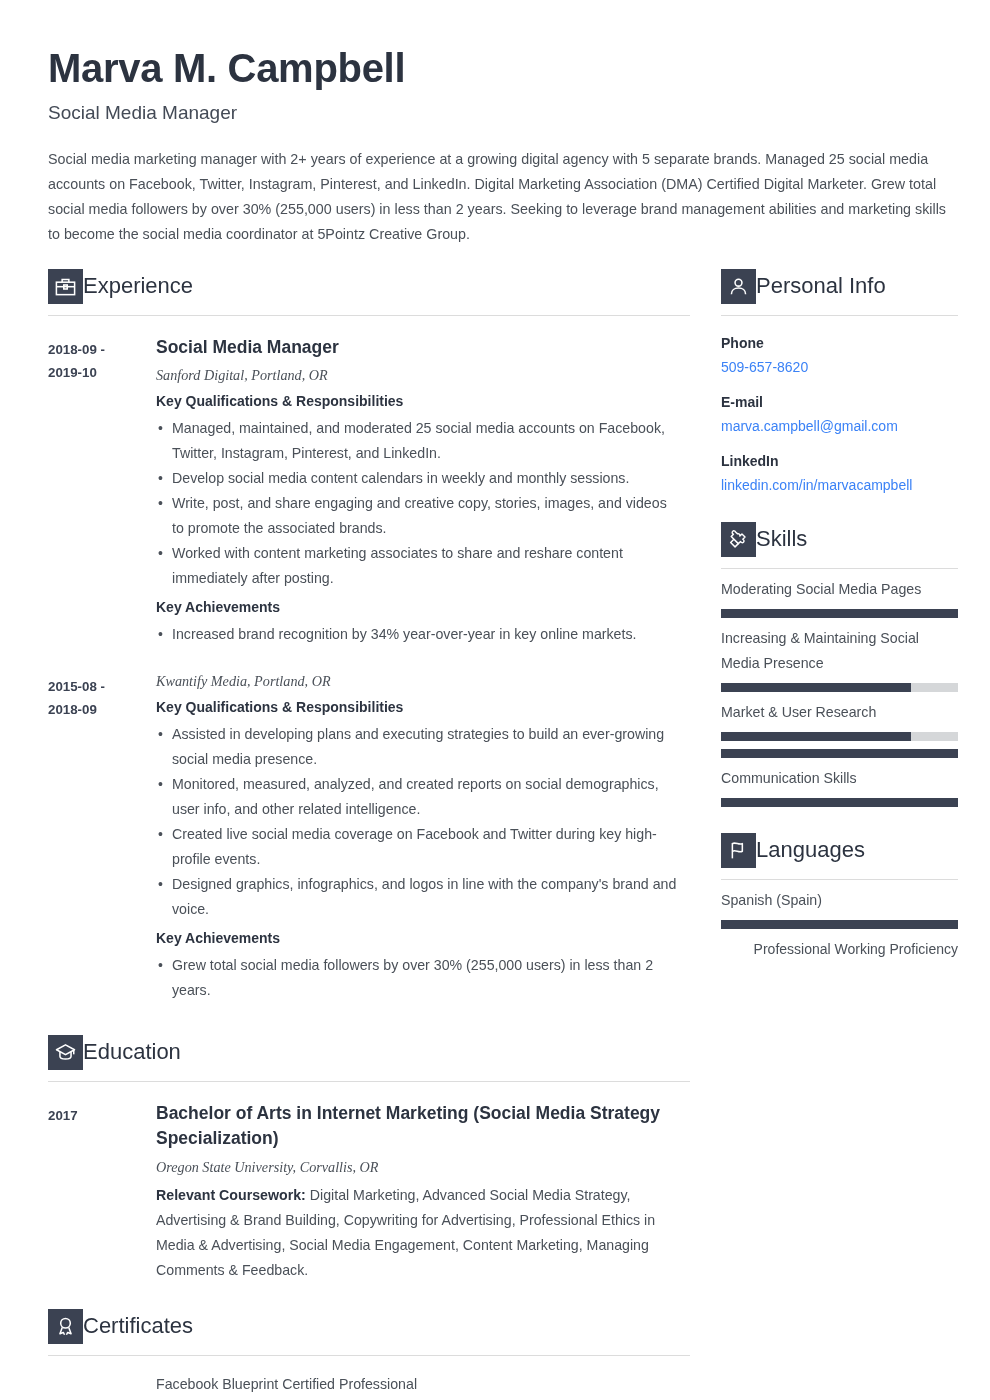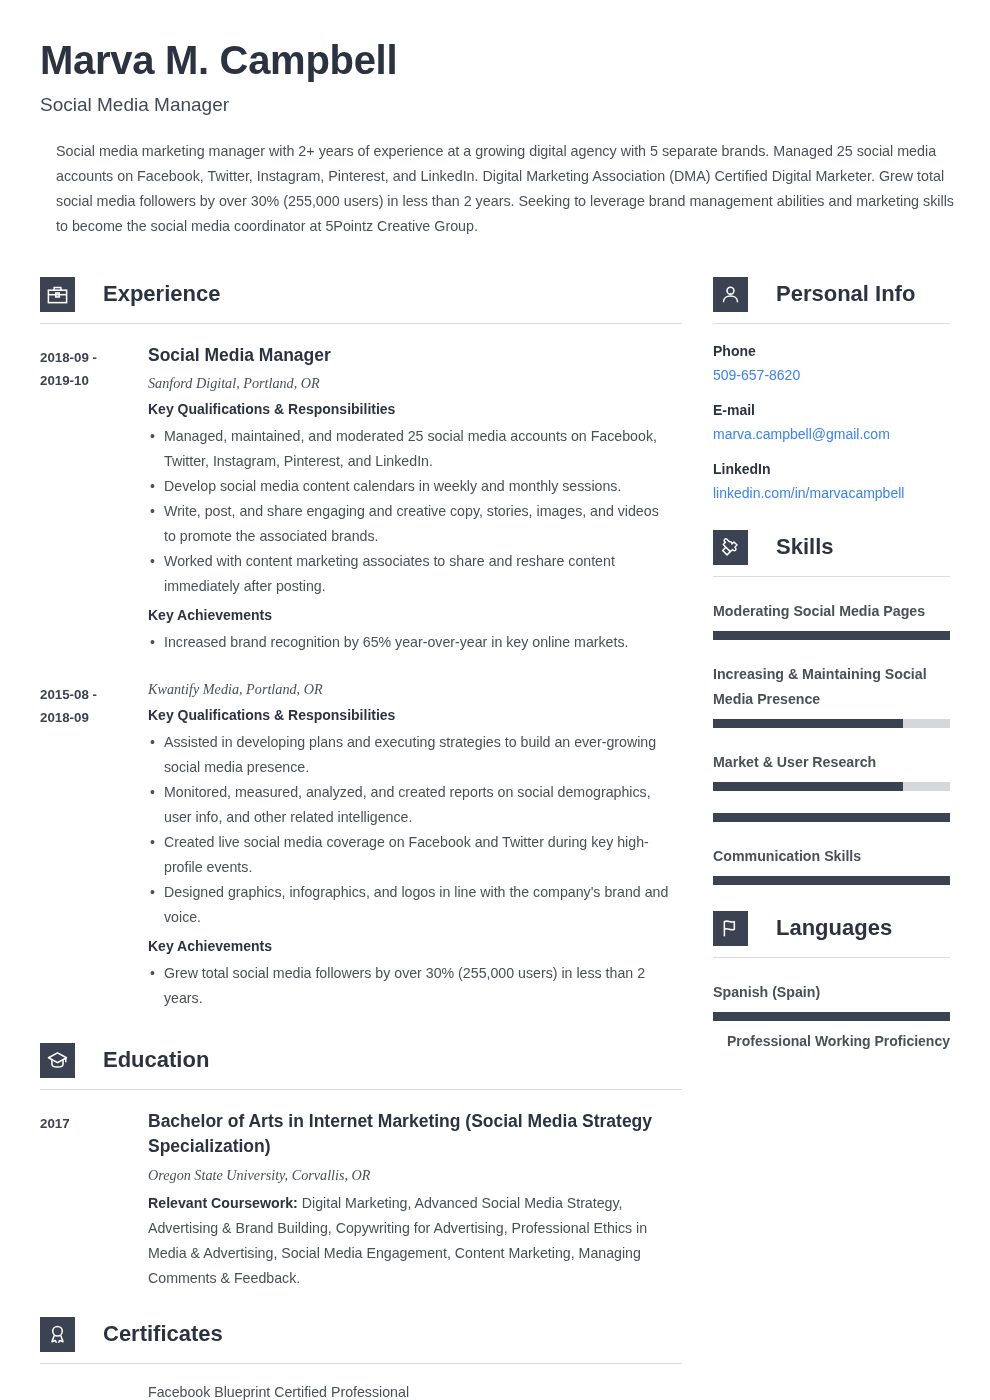--- a/index.html
+++ b/index.html
@@ -12,21 +12,21 @@
     height: 1400px;
     font-family: "Liberation Sans", sans-serif;
     color: #3b4252;
     overflow: hidden;
   }
   .page {
     position: relative;
     width: 788px;
     height: 1400px;
     background: #ffffff;
-    padding: 0;
+    padding: 8px;
     box-sizing: border-box;
   }
 
   
   .header {
     padding: 38px 40px 0 40px;
   }
   .name {
     font-size: 40px;
     font-weight: bold;
@@ -40,21 +40,21 @@
     font-weight: normal;
     color: #434a56;
     margin: 0 0 22px 0;
     line-height: 1.2;
   }
   .summary {
     font-size: 14.3px;
     line-height: 25px;
     color: #4a5058;
     width: 910px;
-    margin: 16px;
+    margin: 0;
     text-align: left;
   }
 
   
   .body-cols {
     display: flex;
     padding: 22px 40px 0 40px;
     box-sizing: border-box;
     align-items: flex-start;
   }
@@ -79,23 +79,23 @@
     height: 35px;
     background: #3b4252;
     display: flex;
     align-items: center;
     justify-content: center;
     flex: 0 0 35px;
   }
   .sec-icon svg { display: block; }
   .sec-title {
     font-size: 22px;
-    font-weight: bold;
+    font-weight: normal;
     color: #2c3340;
-    margin-left: 28px;
+    margin-left: 0;
     line-height: 1;
   }
   .sec-rule {
     height: 1px;
     background: #dcdcdc;
     margin: 11px 0 0 0;
   }
   .section { margin-bottom: 0; }
   .section + .section { margin-top: 26px; }
 
@@ -190,21 +190,21 @@
     line-height: 1.5;
     margin-bottom: 3px;
   }
   .info-value {
     font-size: 14px;
     color: #3b82f6;
     line-height: 1.5;
     margin-bottom: 14px;
     word-break: break-word;
   }
-  .skill { margin-top: 22px; font-weight: bold; }
+  .skill { margin-top: 8px; }
   .skill-name {
     font-size: 14.2px;
     color: #4a5058;
     line-height: 25px;
     margin-bottom: 7px;
   }
   .bar {
     height: 9px;
     width: 100%;
     background: #d5d7d9;
@@ -262,21 +262,21 @@
             <div class="entry-sub">Sanford Digital, Portland, OR</div>
             <div class="entry-label">Key Qualifications &amp; Responsibilities</div>
             <ul class="bullets">
               <li>Managed, maintained, and moderated 25 social media accounts on Facebook, Twitter, Instagram, Pinterest, and LinkedIn.</li>
               <li>Develop social media content calendars in weekly and monthly sessions.</li>
               <li>Write, post, and share engaging and creative copy, stories, images, and videos to promote the associated brands.</li>
               <li>Worked with content marketing associates to share and reshare content immediately after posting.</li>
             </ul>
             <div class="entry-label">Key Achievements</div>
             <ul class="bullets">
-              <li>Increased brand recognition by 65% year-over-year in key online markets.</li>
+              <li>Increased brand recognition by 34% year-over-year in key online markets.</li>
             </ul>
           </div>
         </div>
 
         <div class="entry">
           <div class="entry-date">
             <div>2015-08 -</div>
             <div>2018-09</div>
           </div>
           <div class="entry-body">

